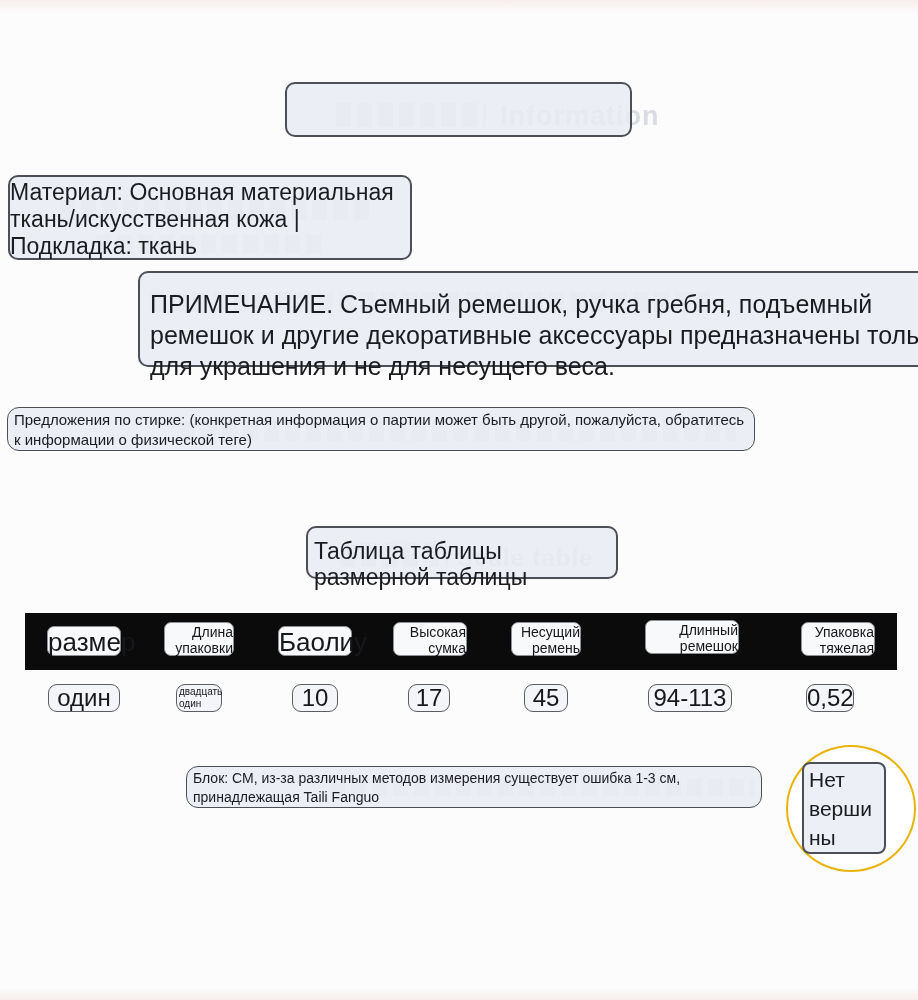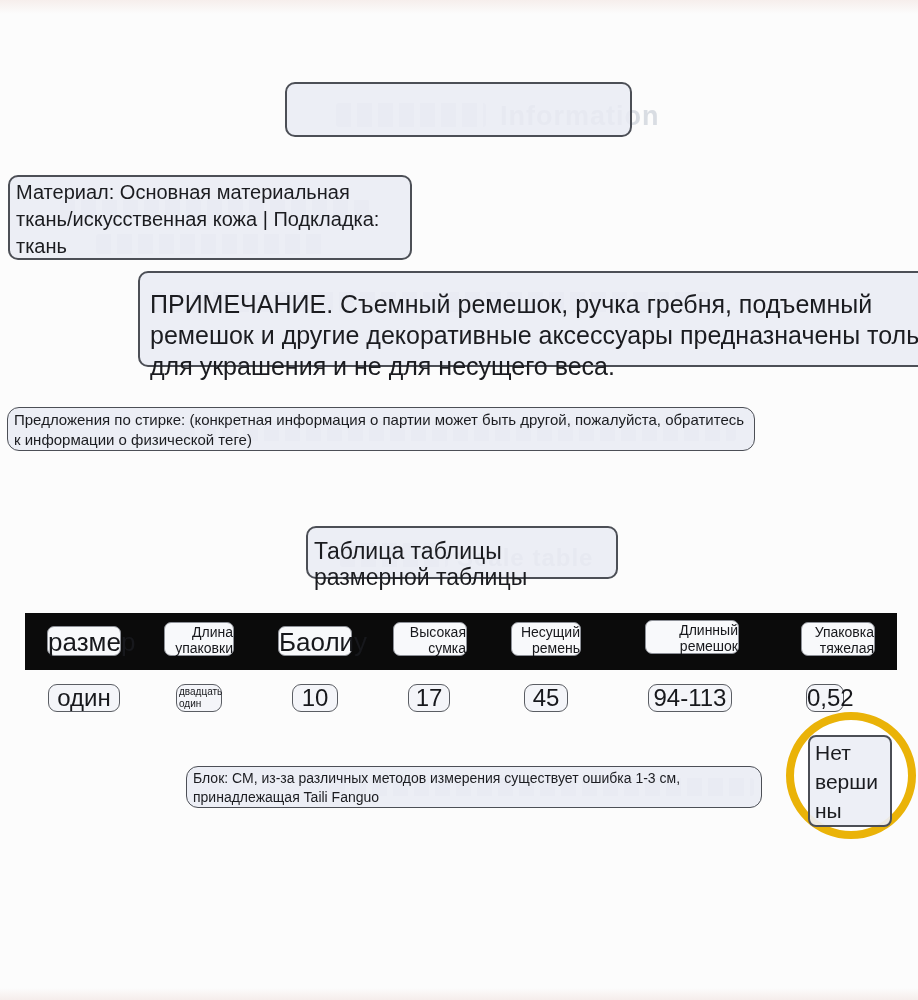--- a/index.html
+++ b/index.html
@@ -47,21 +47,21 @@
   
   .tbox{
     position:absolute;z-index:2;
     background:rgba(233,235,243,0.85);
     border:2px solid #4c4f56;
     border-radius:10px;
     box-sizing:border-box;
     overflow:visible;
   }
   .title-box{left:285px;top:82px;width:347px;height:55px;font-size:24px;line-height:27px;padding:1px 4px;}
-  .material-box{left:8px;top:175px;width:404px;height:85px;font-size:20px;line-height:27px;padding:2px 6px;}
+  .material-box{left:8px;top:175px;width:404px;height:85px;font-size:23px;line-height:27px;padding:2px 0;}
   .note-box{left:138px;top:271px;width:842px;height:96px;font-size:25px;line-height:31px;padding:16px 10px;}
   .washing-box{left:7px;top:407px;width:748px;height:44px;font-size:15px;line-height:20px;padding:2px 6px;border-width:1.5px;border-radius:12px;}
   .size-title-box{left:306px;top:526px;width:312px;height:53px;font-size:23px;line-height:26px;padding:10px 6px;}
   .foot-box{left:186px;top:766px;width:576px;height:42px;font-size:14px;line-height:19px;padding:2px 6px;border-width:1.5px;border-radius:12px;}
 
   
   .bar{
     position:absolute;left:25px;top:613px;width:872px;height:57px;
     background:#0b0b0b;z-index:2;
   }
@@ -85,26 +85,26 @@
     position:absolute;top:684px;height:28px;z-index:2;box-sizing:border-box;
     background:rgba(243,244,249,0.95);border:1.5px solid #5a5d63;border-radius:9px;
     font-size:24px;line-height:26px;text-align:center;color:#17181c;overflow:visible;
   }
   .v0{left:48px;width:72px;}
   .v1{left:176px;width:46px;font-size:10px;line-height:12px;text-align:left;padding:1px 0 0 2px;}
   .v2{left:292px;width:46px;}
   .v3{left:408px;width:42px;}
   .v4{left:524px;width:44px;}
   .v5{left:648px;width:84px;}
-  .v6{left:806px;width:38px;}
+  .v6{left:806px;width:48px;}
 
   
   .circle{
-    position:absolute;left:786px;top:712px;width:130px;height:127px;
-    background:#ffffff;border:8px solid #eab308;border-radius:50%;
+    position:absolute;left:786px;top:745px;width:130px;height:127px;
+    background:#ffffff;border:2px solid #eab308;border-radius:50%;
     box-sizing:border-box;z-index:2;
   }
   .badge-box{
     position:absolute;left:14px;top:15px;width:84px;height:92px;
     background:rgba(236,238,245,0.92);border:2px solid #4c4f56;border-radius:8px;
     box-sizing:border-box;font-size:21px;line-height:29px;padding:1px 0 0 5px;
   }
 </style>
 </head>
 <body>

